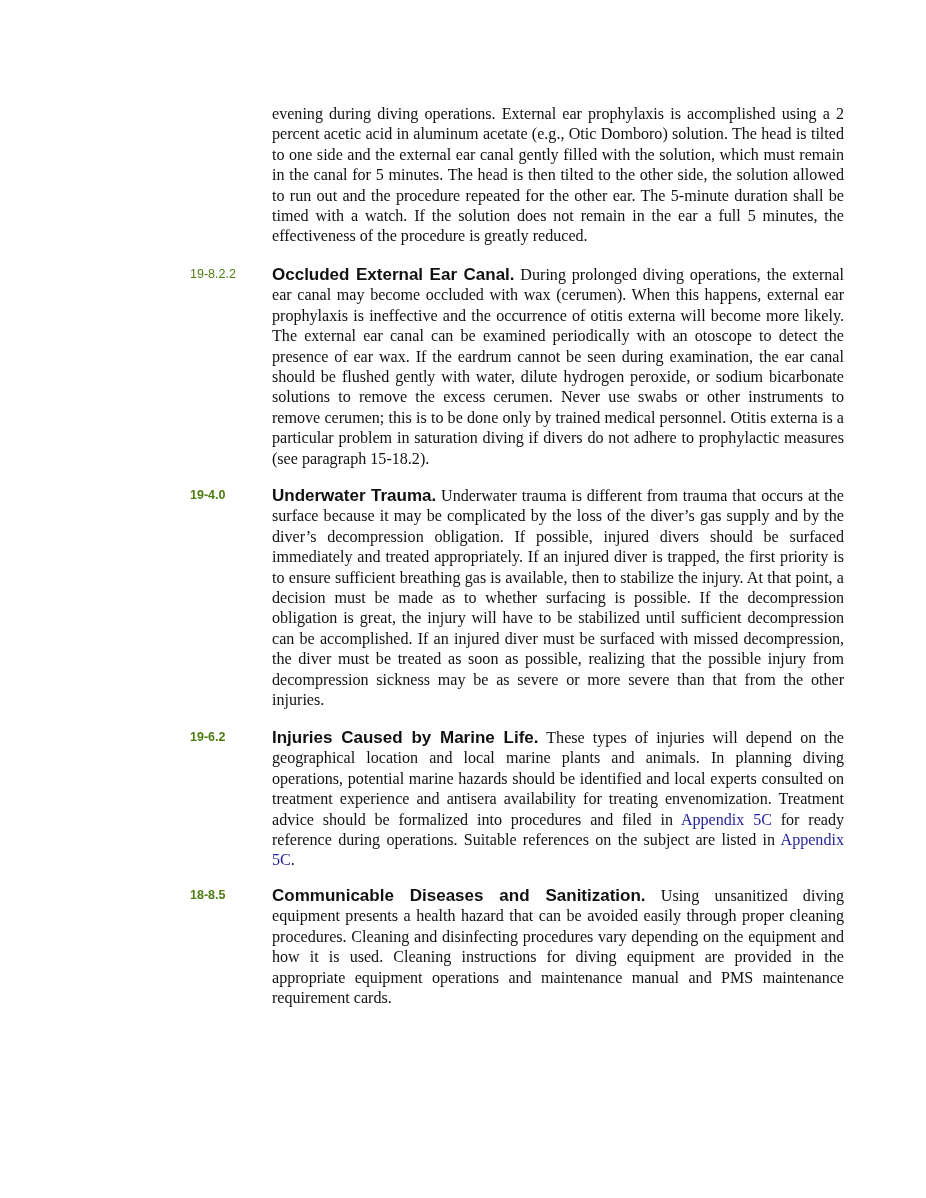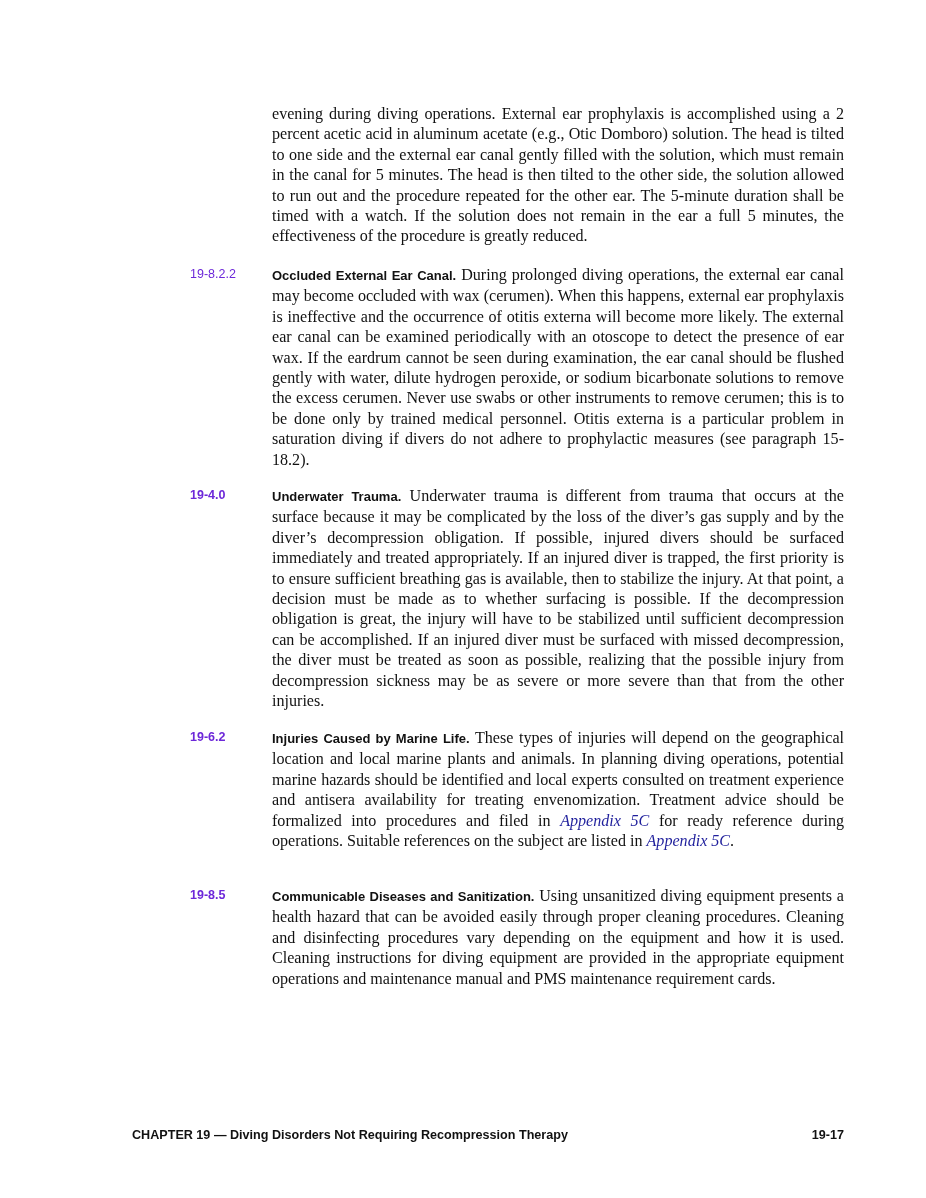--- a/index.html
+++ b/index.html
@@ -1,23 +1,23 @@
 <!DOCTYPE html>
 <html><head>
 <meta charset="utf-8">
 <style>
   html, body { margin: 0; padding: 0; background: #ffffff; }
   body { width: 926px; height: 1198px; position: relative; overflow: hidden; color: #111; }
   .page { position: absolute; left: 0; top: 0; width: 926px; height: 942px; }
   .para { position: absolute; left: 190px; width: 654px; }
-  .num { position: absolute; left: 0; top: 2px; font-family: "Liberation Sans", sans-serif; font-size: 12.5px; font-weight: normal; color: #6d28d9; }
+  .num { position: absolute; left: 0; top: 2px; font-family: "Liberation Sans", sans-serif; font-size: 12.5px; font-weight: normal; color: #4d7c0f; }
   .num.bold { font-weight: bold; }
   .body { margin-left: 82px; font-family: "Liberation Serif", serif; font-size: 16.1px; line-height: 20.4px; text-align: justify; hyphens: manual; }
-  .heading { font-family: "Liberation Sans", sans-serif; font-weight: bold; font-size: 13px; }
-  .link { color: #1f1f9c; cursor: pointer; font-style: italic; }
+  .heading { font-family: "Liberation Sans", sans-serif; font-weight: bold; font-size: 17px; }
+  .link { color: #1f1f9c; cursor: pointer; }
   .footer { position: absolute; top: 1128px; left: 132px; width: 712px; font-family: "Liberation Sans", sans-serif; font-weight: bold; font-size: 12.6px; display: flex; justify-content: space-between; }
 </style>
 </head>
 <body>
 
 <div class="page">
 
   <div class="para" style="top:104px;">
     <div class="body">evening during diving operations. External ear prophylaxis is accomplished using a 2 percent acetic acid in aluminum acetate (e.g., Otic Domboro) solution. The head is tilted to one side and the external ear canal gently filled with the solution, which must remain in the canal for 5 minutes. The head is then tilted to the other side, the solution allowed to run out and the procedure repeated for the other ear. The 5-minute duration shall be timed with a watch. If the solution does not remain in the ear a full 5 minutes, the effectiveness of the procedure is greatly reduced.</div>
   </div>
@@ -31,22 +31,18 @@
     <span class="num bold">19-4.0</span>
     <div class="body"><span class="heading">Underwater Trauma.</span> <span>Underwater trauma is different from trauma that occurs at the surface because it may be complicated by the loss of the diver’s gas supply and by the diver’s decompression obligation. If possible, injured divers should be surfaced immediately and treated appropriately. If an injured diver is trapped, the first priority is to ensure sufficient breathing gas is available, then to stabilize the injury. At that point, a decision must be made as to whether surfacing is possible. If the decompression obligation is great, the injury will have to be stabilized until sufficient decompression can be accomplished. If an injured diver must be surfaced with missed decompression, the diver must be treated as soon as possible, realizing that the possible injury from decompression sickness may be as severe or more severe than that from the other injuries.</span></div>
   </div>
 
   <div class="para" style="top:728px;">
     <span class="num bold">19-6.2</span>
     <div class="body"><span class="heading">Injuries Caused by Marine Life.</span> <span>These types of injuries will depend on the geographical location and local marine plants and animals. In planning diving operations, potential marine hazards should be identified and local experts consulted on treatment experience and antisera availability for treating envenom­ization. Treatment advice should be formalized into procedures and filed in</span> <span class="link">Appendix 5C</span> <span>for ready reference during operations. Suitable references on the subject are listed in</span> <span class="link">Appendix 5C</span><span>.</span></div>
   </div>
 
   <div class="para" style="top:886px;">
-    <span class="num bold">19-8.5</span>
+    <span class="num bold">18-8.5</span>
     <div class="body"><span class="heading">Communicable Diseases and Sanitization.</span> <span>Using unsanitized diving equipment presents a health hazard that can be avoided easily through proper cleaning proce­dures. Cleaning and disinfecting procedures vary depending on the equipment and how it is used. Cleaning instructions for diving equipment are provided in the appropriate equipment operations and maintenance manual and PMS maintenance requirement cards.</span></div>
   </div>
 
-  <div class="footer">
-    <span>CHAPTER 19 — Diving Disorders Not Requiring Recompression Therapy</span>
-    <span>19-17</span>
-  </div>
 
 </div>
 
 </body></html>

